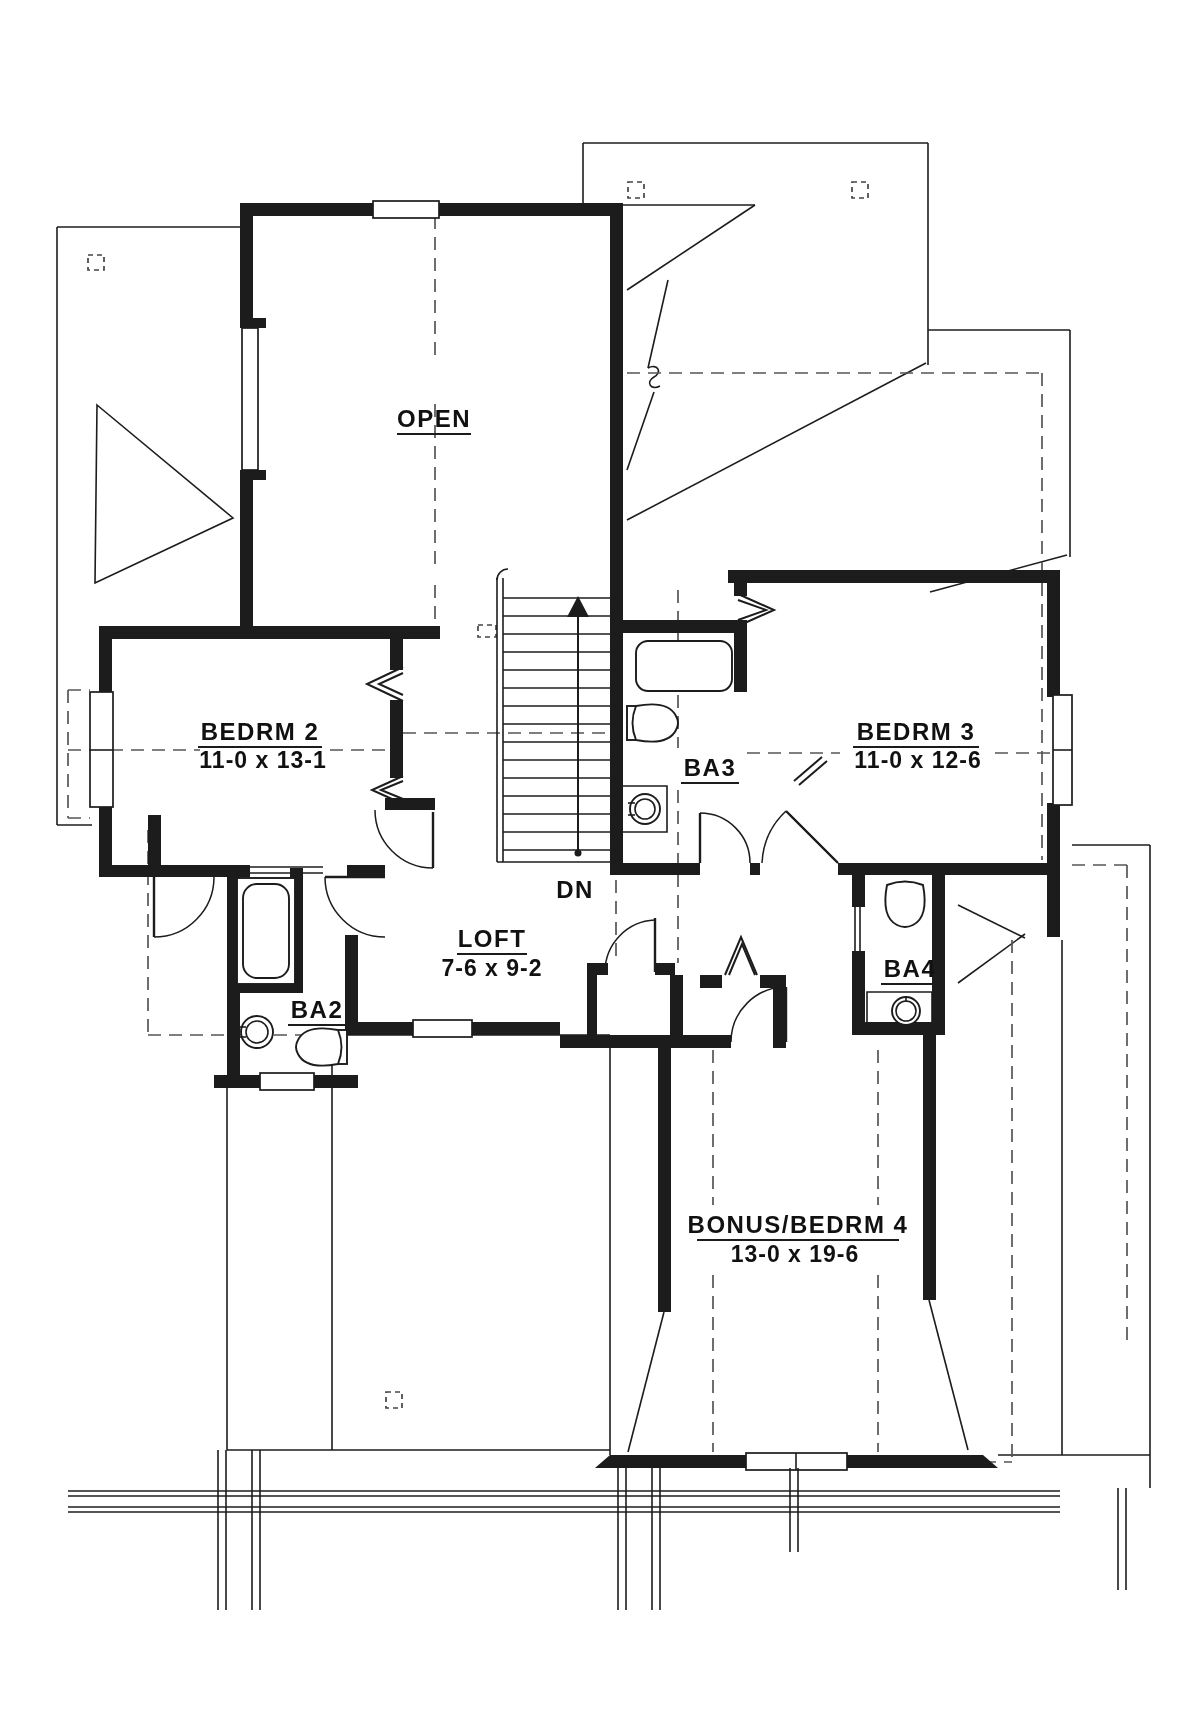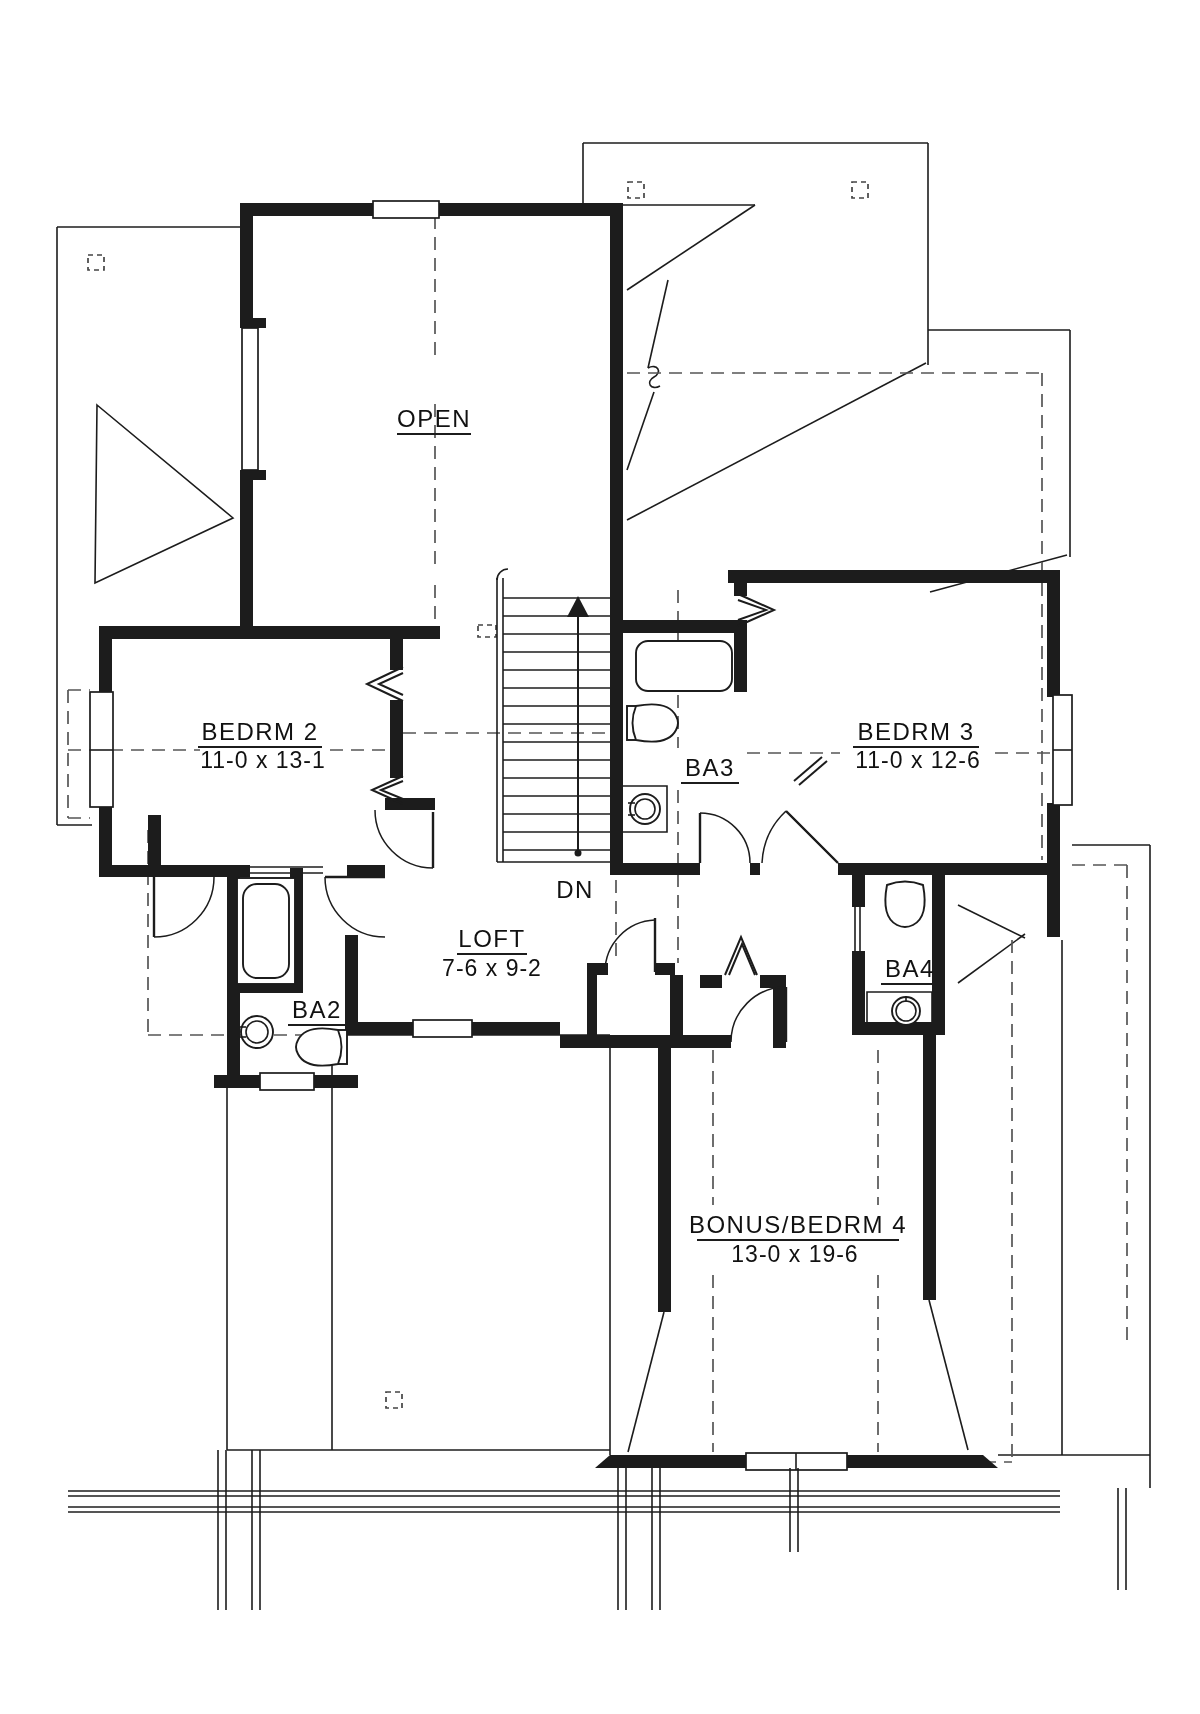--- a/index.html
+++ b/index.html
@@ -1,16 +1,16 @@
 <!DOCTYPE html>
 <html><head>
 <meta charset="utf-8">
 <style>
   html,body{margin:0;padding:0;background:#ffffff;}
-  .page{position:relative;width:1200px;height:1714px;background:#ffffff;overflow:hidden;}
+  .page{position:relative;width:1200px;height:1714px;background:#ffffff;overflow:hidden;font-weight:bold;}
   svg{display:block;}
   .thin{stroke:#1c1c1c;stroke-width:1.6;fill:none;stroke-linecap:butt;}
   .thin2{stroke:#1c1c1c;stroke-width:2;fill:none;}
   .dash{stroke:#555;stroke-width:1.7;fill:none;stroke-dasharray:13 8;}
   .dashsm{stroke:#444;stroke-width:1.7;fill:none;stroke-dasharray:5 4;}
   .wall{fill:#1c1c1c;stroke:none;}
   .win{fill:#ffffff;stroke:#1c1c1c;stroke-width:1.7;}
   .fix{fill:#ffffff;stroke:#1c1c1c;stroke-width:1.9;}
   .door{stroke:#1c1c1c;stroke-width:1.5;fill:none;}
   .leaf{stroke:#1c1c1c;stroke-width:2.4;fill:none;}

